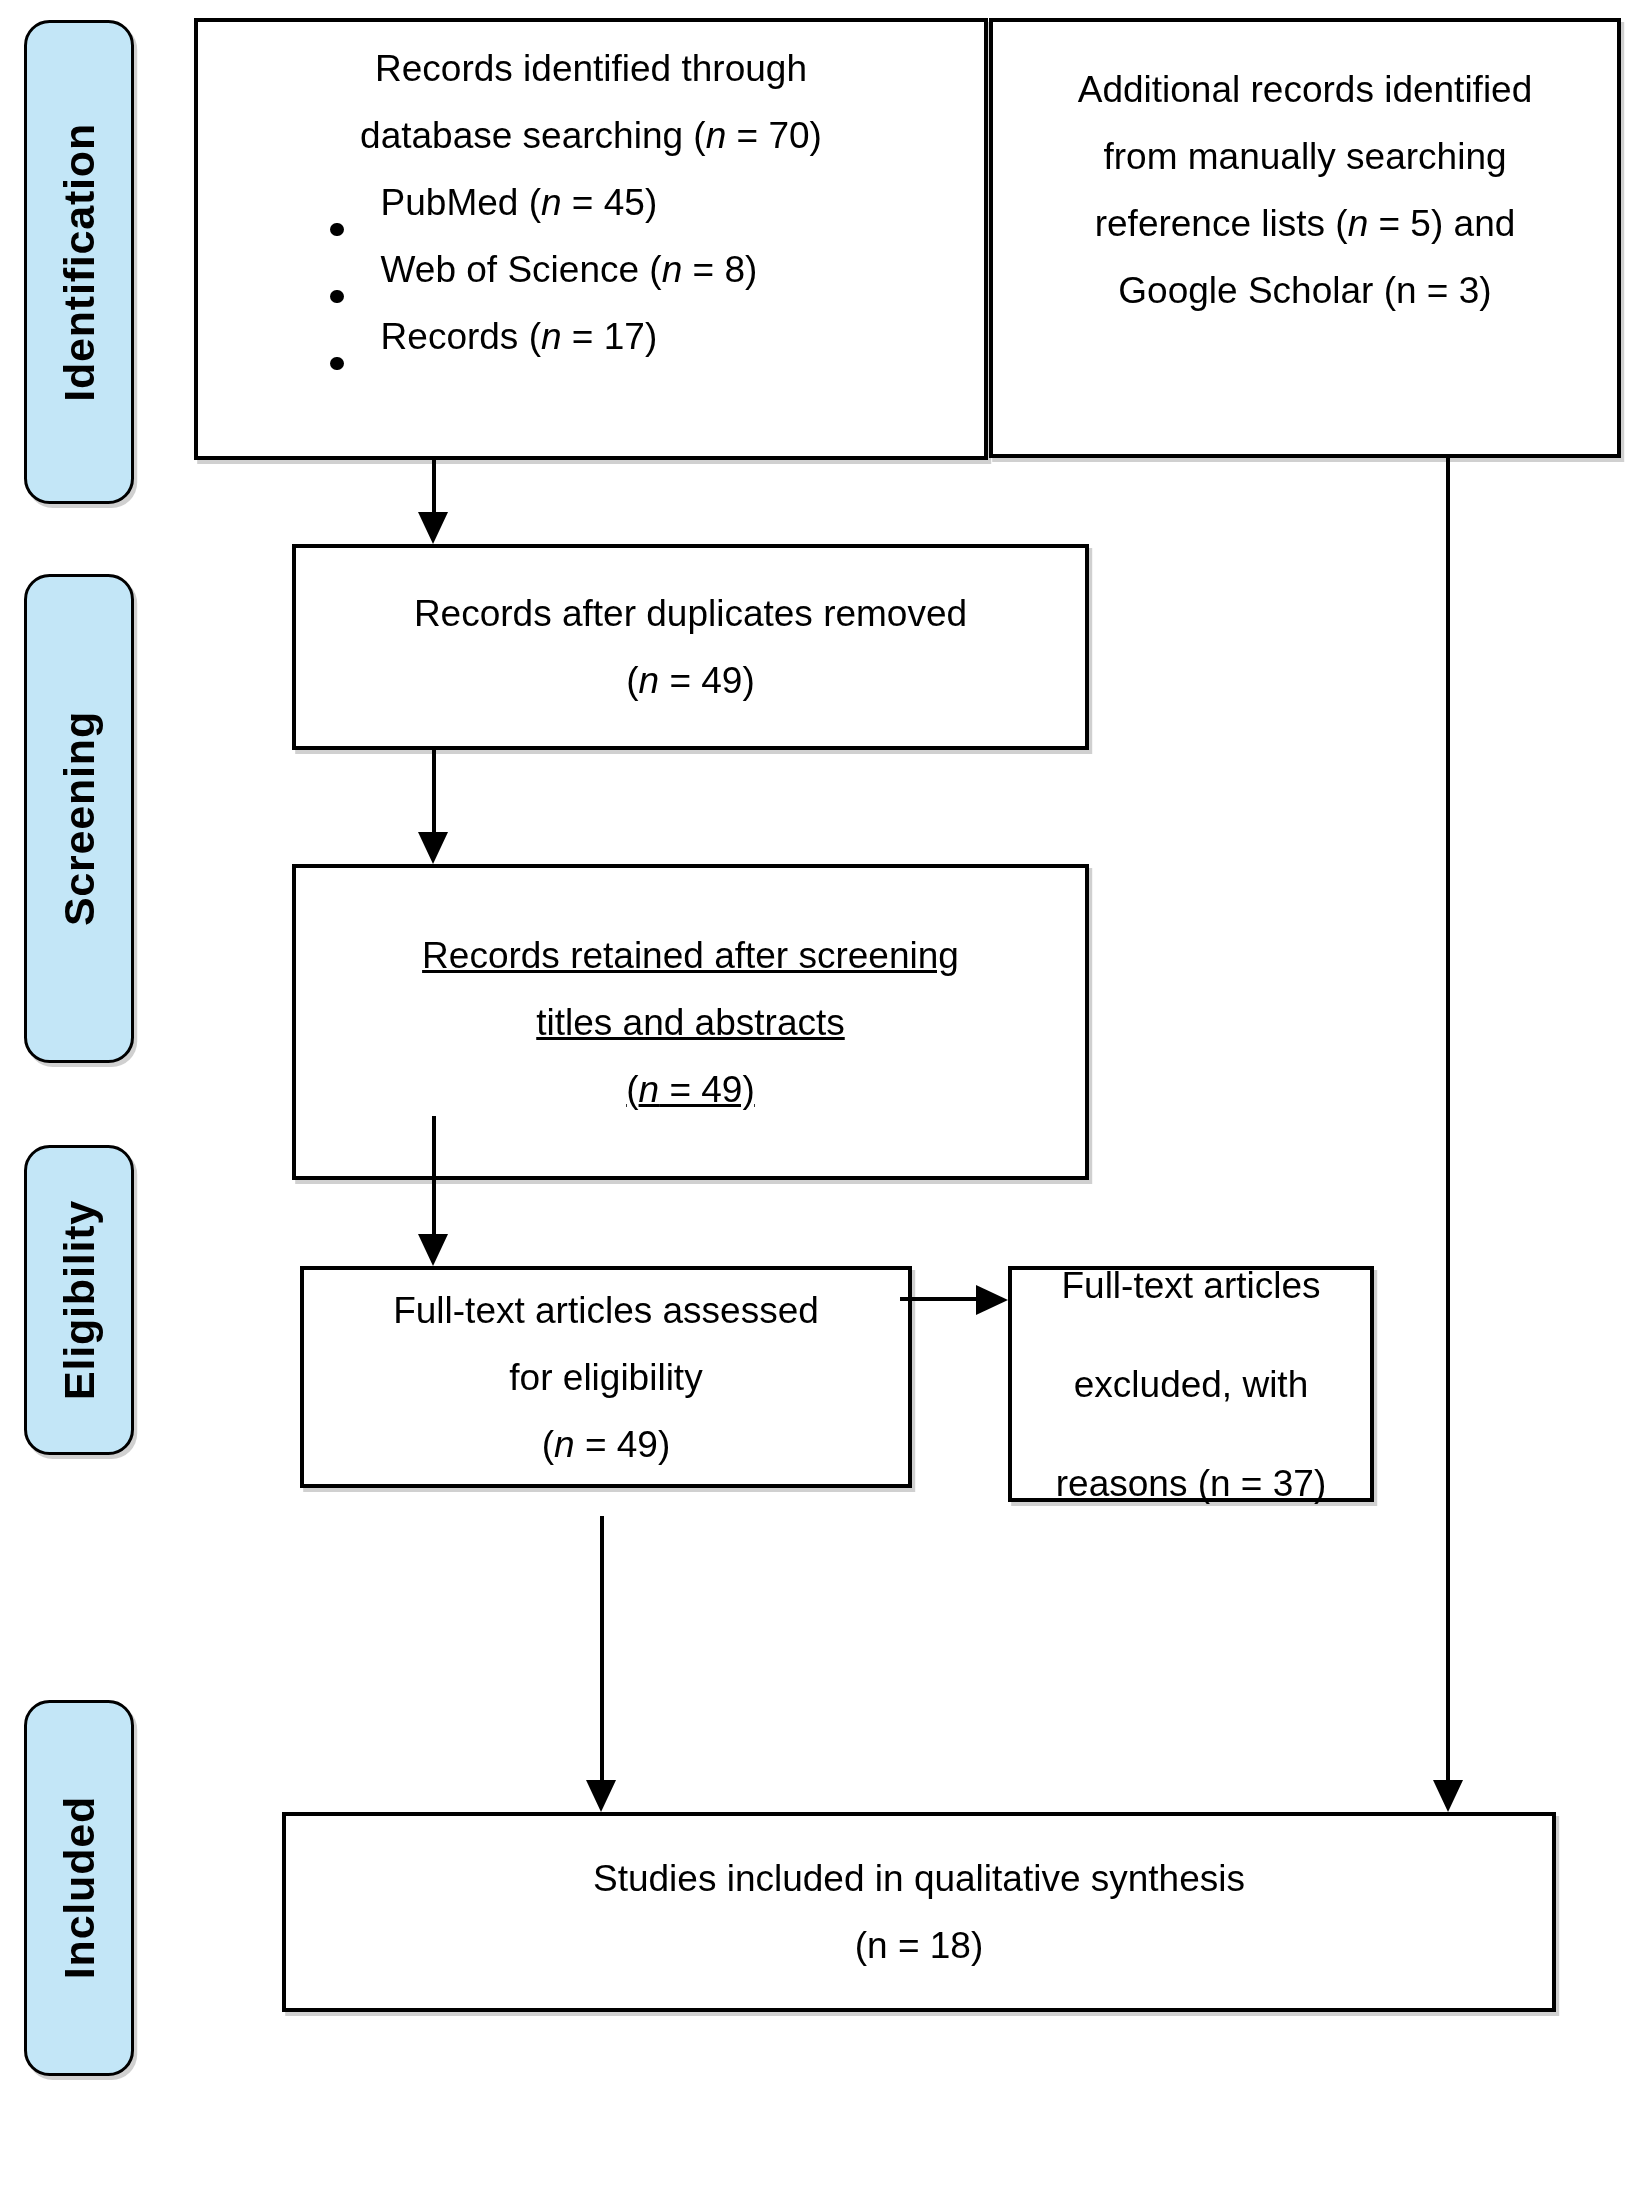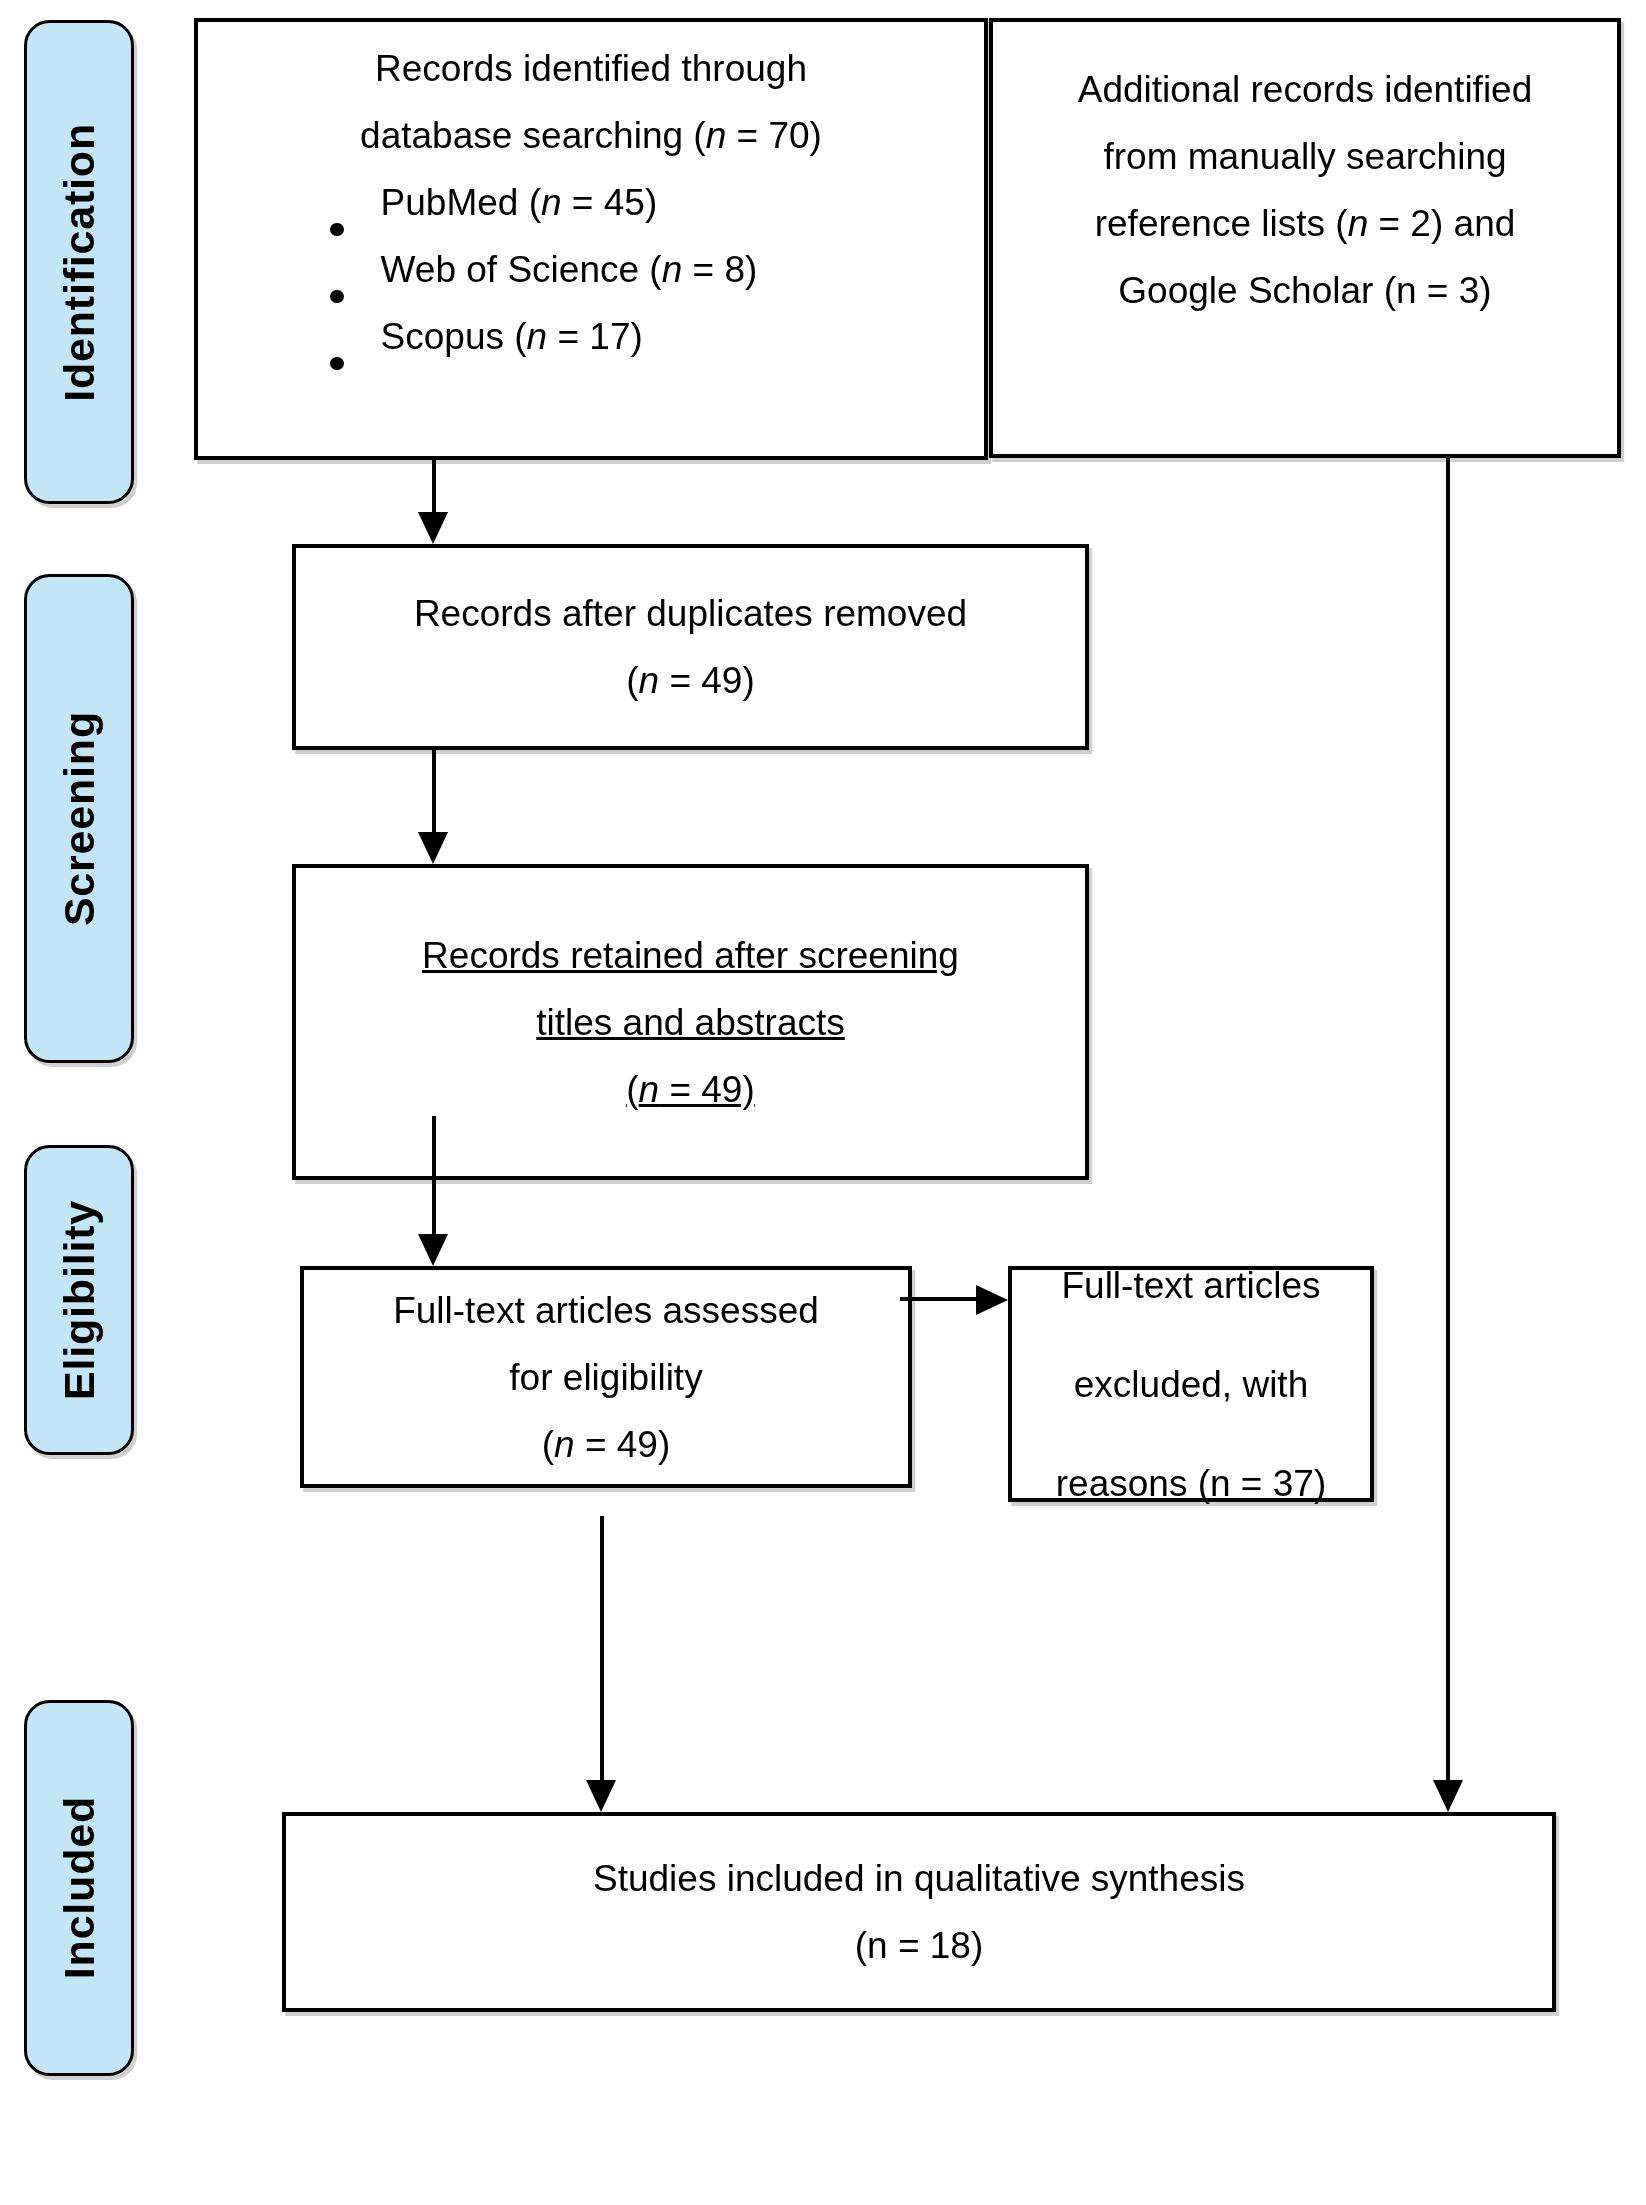--- a/index.html
+++ b/index.html
@@ -80,28 +80,28 @@
       <div class="line bullet">
         <span class="dot"></span>
         <span><span>PubMed (</span><span class="it">n</span><span> = 45)</span></span>
       </div>
       <div class="line bullet">
         <span class="dot"></span>
         <span><span>Web of Science (</span><span class="it">n</span><span> = 8)</span></span>
       </div>
       <div class="line bullet">
         <span class="dot"></span>
-        <span><span>Scopus (</span><span class="it">n</span><span> = 17)</span></span>
+        <span><span>Records (</span><span class="it">n</span><span> = 17)</span></span>
       </div>
     </div>
 
   <div class="fbox" style="left:989px;top:18.4px;width:632px;height:440px;padding-top:34px;">
       <div class="line"><span>Additional records identified</span></div>
       <div class="line"><span>from manually searching</span></div>
-      <div class="line"><span>reference lists (</span><span class="it">n</span><span> = 2) and</span></div>
+      <div class="line"><span>reference lists (</span><span class="it">n</span><span> = 5) and</span></div>
       <div class="line"><span>Google Scholar (n = 3)</span></div>
     </div>
 
   <div class="fbox vcenter" style="left:292px;top:544px;width:797px;height:206px;">
       <div class="line"><span>Records after duplicates removed</span></div>
       <div class="line"><span>(</span><span class="it">n</span><span> = 49)</span></div>
     </div>
 
   <div class="fbox vcenter" style="left:292px;top:864px;width:797px;height:316px;text-decoration:underline;">
       <div class="line"><span>Records retained after screening</span></div>

